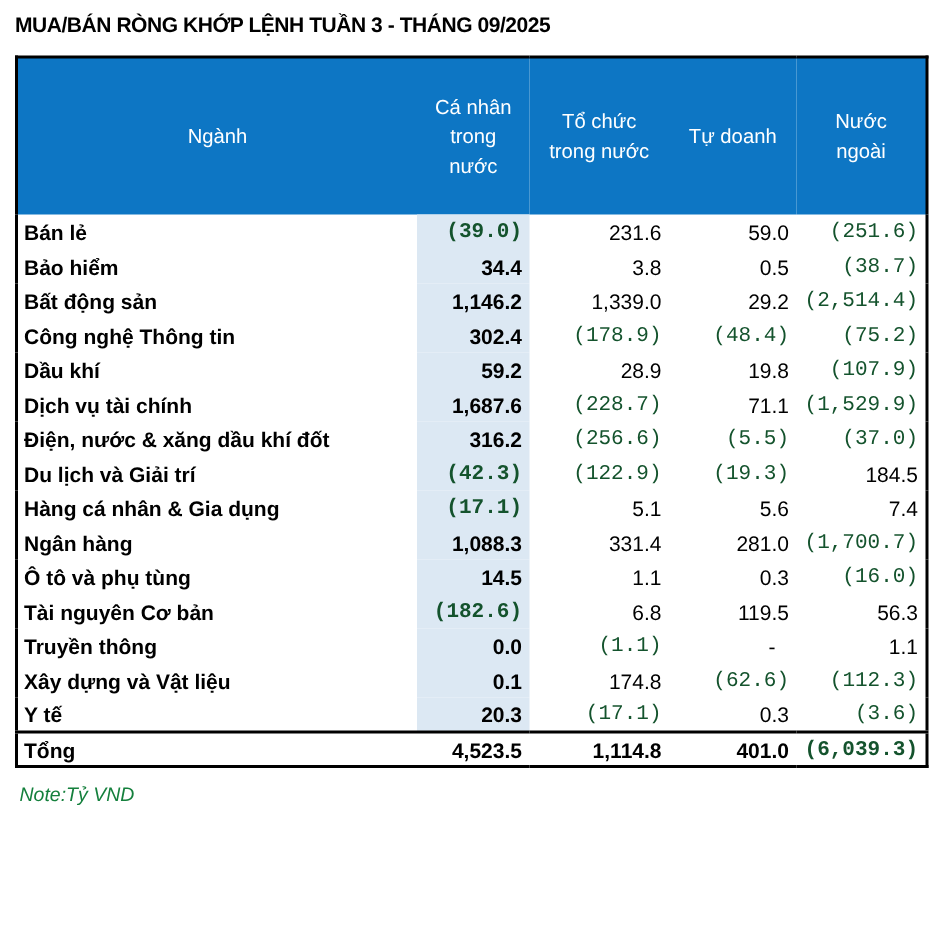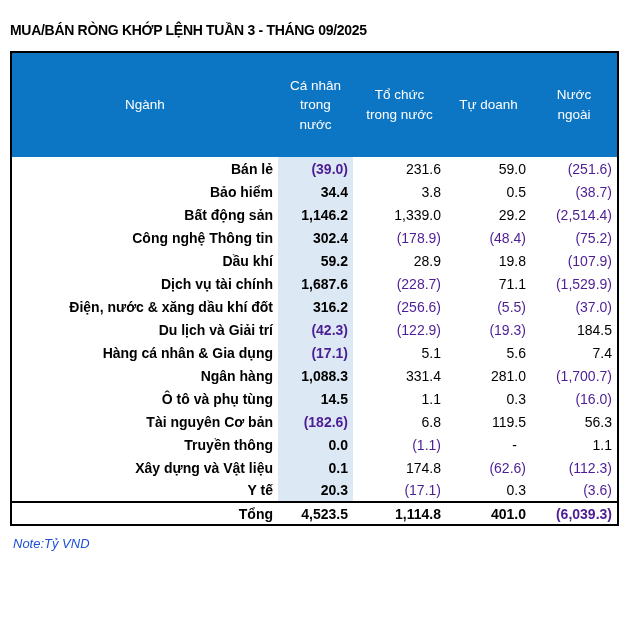--- a/index.html
+++ b/index.html
@@ -7,21 +7,21 @@
     margin: 0; padding: 0;
     width: 627px; height: 619px;
     background: #ffffff;
     font-family: "Liberation Sans", sans-serif;
     color: #000000;
     overflow: hidden;
   }
   .title {
     font-size: 14px;
     font-weight: bold;
-    margin: 22px 0 0 10px;
+    margin: 8px 0 0 10px;
     letter-spacing: -0.3px;
     white-space: nowrap;
   }
   table.net-flow {
     border-collapse: collapse;
     table-layout: fixed;
     width: 607px;
     margin: 13px 0 0 10px;
     border: 2px solid #000000;
   }
@@ -44,41 +44,41 @@
   }
   tbody td, tfoot td {
     font-size: 14px;
     padding: 2px 5px 2px 5px;
     white-space: nowrap;
     height: 23px;
     vertical-align: middle;
   }
   td.sector {
     font-weight: bold;
-    text-align: right;
+    text-align: left;
     padding-left: 4px;
     overflow: hidden;
   }
   td.val { text-align: right; }
   tbody td.hl {
     background: #dce8f3;
     font-weight: bold;
   }
-  td.neg { color: #4c1d95; }
+  td.neg { color: #14532d; font-family: Liberation Mono, monospace; }
   td.dash { padding-right: 14px; }
   tfoot td {
     border-top: 2px solid #000000;
     font-weight: bold;
     margin-left: 21px;
   }
   .note {
     font-style: italic;
     font-size: 13px;
     margin: 10px 0 0 13px;
-    color: #1d4ed8;
+    color: #15803d;
   }
 </style>
 </head>
 <body>
 
 <div class="title">MUA/BÁN RÒNG KHỚP LỆNH TUẦN 3 - THÁNG 09/2025</div>
 
 <table class="net-flow">
   <colgroup>
     <col class="c-sector">

